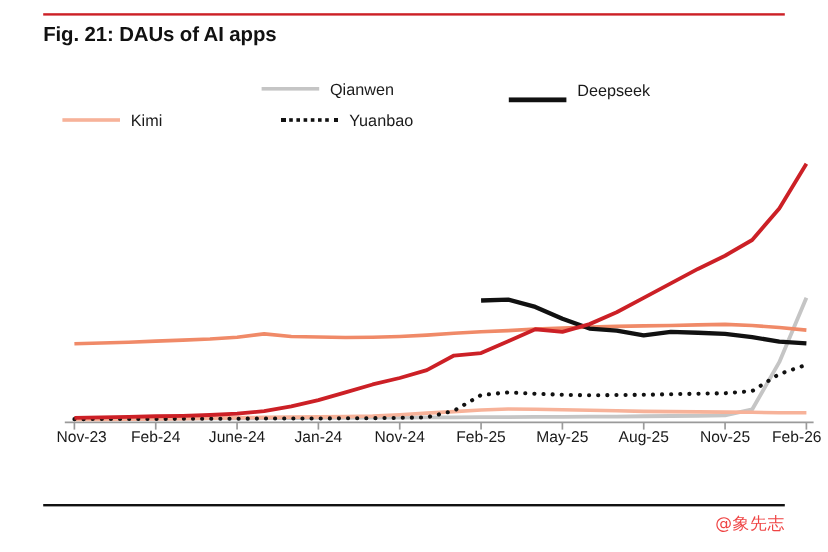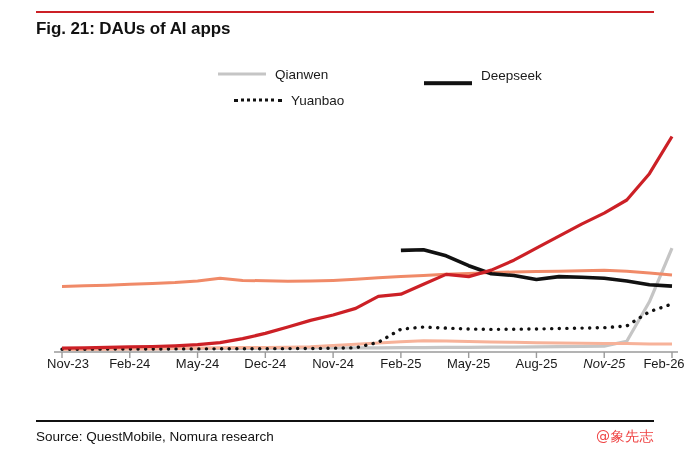--- a/index.html
+++ b/index.html
@@ -136,20 +136,26 @@
           <span class="bar" style="height: 3px; background: rgb(197, 197, 197);"></span>
         </span>
         <span class="legend-label">Qianwen</span>
       </div>
       <div class="legend-item" style="left: 372px; top: 0px; align-items: flex-end;">
         <span class="legend-swatch">
           <span class="bar" style="height: 3.6px; background: rgb(17, 17, 17);"></span>
         </span>
         <span class="legend-label">Deepseek</span>
       </div>
+      <div class="legend-item" style="left: 0px; top: 26px;">
+        <span class="legend-swatch">
+          <span class="bar" style="height: 3px; background: rgb(247, 178, 153);"></span>
+        </span>
+        <span class="legend-label">Kimi</span>
+      </div>
       <div class="legend-item" style="left: 182px; top: 26px; text-align: right;">
         <span class="legend-swatch">
           <span class="bar" style="height: 0px; background: none; border-top: 3.4px dotted rgb(17, 17, 17);"></span>
         </span>
         <span class="legend-label">Yuanbao</span>
       </div>
     </div>
 
   <div class="plot-wrap">
     <svg id="plot-svg" width="690" height="400" viewBox="0 0 690 400">
@@ -167,28 +173,27 @@
         <polyline points="62.0,349.1 84.6,349.0 107.2,348.9 129.8,348.9 152.4,348.9 175.0,348.7 197.6,348.7 220.1,348.5 242.7,348.5 265.3,348.2 287.9,348.2 310.5,348.0 333.1,348.0 355.7,347.8 378.3,347.8 400.9,347.6 423.5,347.6 446.1,347.4 468.7,347.4 491.3,347.2 513.9,347.2 536.4,346.9 559.0,346.7 581.6,346.5 604.2,346.1 626.8,341.2 649.4,301.8 672.0,248.2" fill="none" stroke="#c5c5c5" stroke-width="3.2" stroke-linejoin="round" stroke-linecap="butt"></polyline>
         <polyline points="62.0,349.6 84.6,349.5 107.2,349.3 129.8,349.1 152.4,348.9 175.0,348.5 197.6,348.0 220.1,347.8 242.7,347.6 265.3,347.4 287.9,347.2 310.5,346.7 333.1,345.6 355.7,344.3 378.3,343.0 400.9,341.7 423.5,340.8 446.1,341.0 468.7,341.5 491.3,341.9 513.9,342.3 536.4,342.8 559.0,343.0 581.6,343.2 604.2,343.4 626.8,343.6 649.4,343.9 672.0,343.9" fill="none" stroke="#f7b299" stroke-width="3" stroke-linejoin="round" stroke-linecap="butt"></polyline>
         <polyline points="62.0,286.5 84.6,285.8 107.2,285.2 129.8,284.3 152.4,283.4 175.0,282.5 197.6,281.0 220.1,278.2 242.7,280.4 265.3,280.8 287.9,281.2 310.5,281.0 333.1,280.4 355.7,279.3 378.3,277.7 400.9,276.4 423.5,275.5 446.1,274.2 468.7,273.4 491.3,272.5 513.9,272.0 536.4,271.6 559.0,271.2 581.6,270.7 604.2,270.3 626.8,271.2 649.4,272.9 672.0,275.1" fill="none" stroke="#f08a68" stroke-width="3" stroke-linejoin="round" stroke-linecap="butt"></polyline>
         <polyline points="62.0,349.3 84.6,349.2 107.2,349.1 129.8,349.1 152.4,349.0 175.0,348.9 197.6,348.9 220.1,348.8 242.7,348.7 265.3,348.7 287.9,348.6 310.5,348.5 333.1,348.2 355.7,347.8 378.3,342.3 400.9,329.2 423.5,327.0 446.1,328.1 468.7,329.0 491.3,329.4 513.9,329.2 536.4,329.0 559.0,328.5 581.6,328.1 604.2,327.7 626.8,325.9 649.4,311.7 672.0,304.0" fill="none" stroke="#111111" stroke-width="3.4" stroke-linejoin="round" stroke-linecap="round" stroke-dasharray="0.1 7.5"></polyline>
         <polyline points="400.9,250.4 423.5,249.7 446.1,255.8 468.7,265.7 491.3,273.8 513.9,275.5 536.4,279.5 559.0,276.6 581.6,277.3 604.2,278.2 626.8,281.0 649.4,284.7 672.0,286.1" fill="none" stroke="#111111" stroke-width="3.6" stroke-linejoin="round" stroke-linecap="butt"></polyline>
         <polyline points="62.0,348.2 84.6,347.8 107.2,347.4 129.8,346.9 152.4,346.5 175.0,345.8 197.6,344.7 220.1,342.6 242.7,338.6 265.3,333.4 287.9,327.0 310.5,320.4 333.1,315.0 355.7,308.4 378.3,296.3 400.9,294.2 423.5,284.3 446.1,274.4 468.7,276.6 491.3,270.1 513.9,260.2 536.4,248.2 559.0,236.1 581.6,224.1 604.2,213.1 626.8,200.0 649.4,173.7 672.0,136.5" fill="none" stroke="#cc2026" stroke-width="3.2" stroke-linejoin="round" stroke-linecap="butt"></polyline>
       </svg>
     <div class="xlabels" id="xlabels">
         <div class="xlabel" style="left: 68px;">Nov-23</div>
         <div class="xlabel" style="left: 129.778px;">Feb-24</div>
-        <div class="xlabel" style="left: 197.556px;">May-24</div>
-        <div class="xlabel" style="left: 265.333px;">Dec-24</div>
+        <div class="xlabel" style="left: 197.556px;">June-24</div>
+        <div class="xlabel" style="left: 265.333px;">Jan-24</div>
         <div class="xlabel" style="left: 333.111px;">Nov-24</div>
         <div class="xlabel" style="left: 400.889px;">Feb-25</div>
         <div class="xlabel" style="left: 468.667px;">May-25</div>
         <div class="xlabel" style="left: 536.444px;">Aug-25</div>
-        <div class="xlabel" style="left: 604.222px; font-style: italic;">Nov-25</div>
+        <div class="xlabel" style="left: 604.222px;">Nov-25</div>
         <div class="xlabel" style="left: 664px;">Feb-26</div>
       </div>
   </div>
 
   <div class="bottom-rule"></div>
-  <div class="source">Source: QuestMobile, Nomura research</div>
   <div class="watermark">@象先志</div>
 
 </div>
 
 </body></html>

